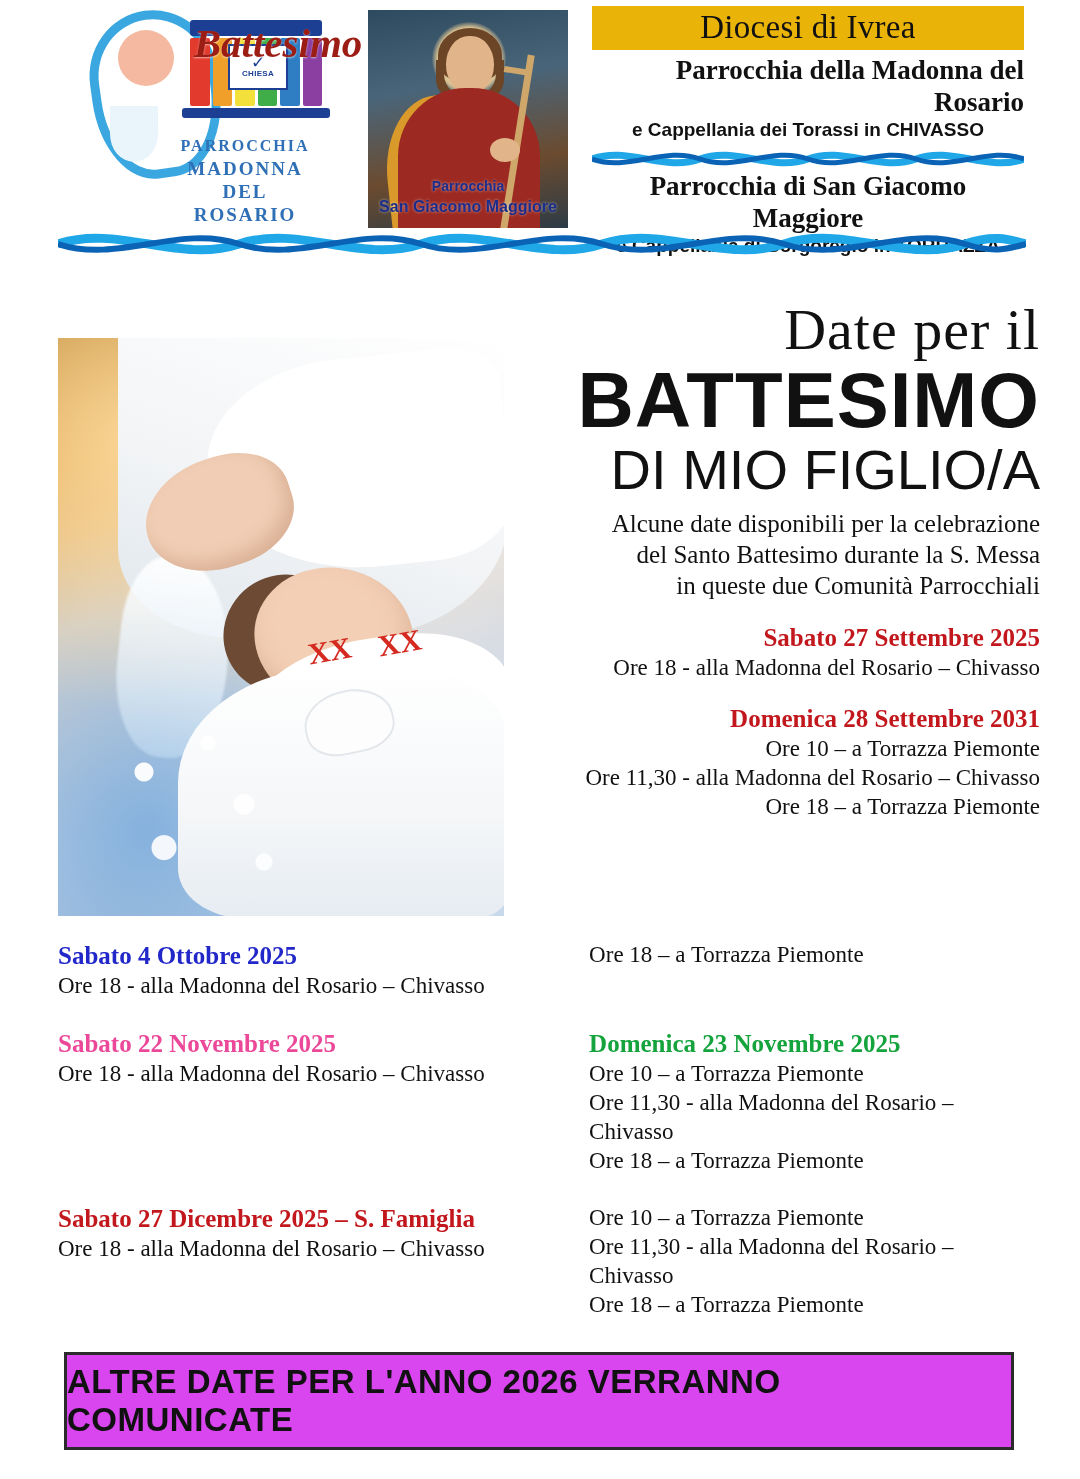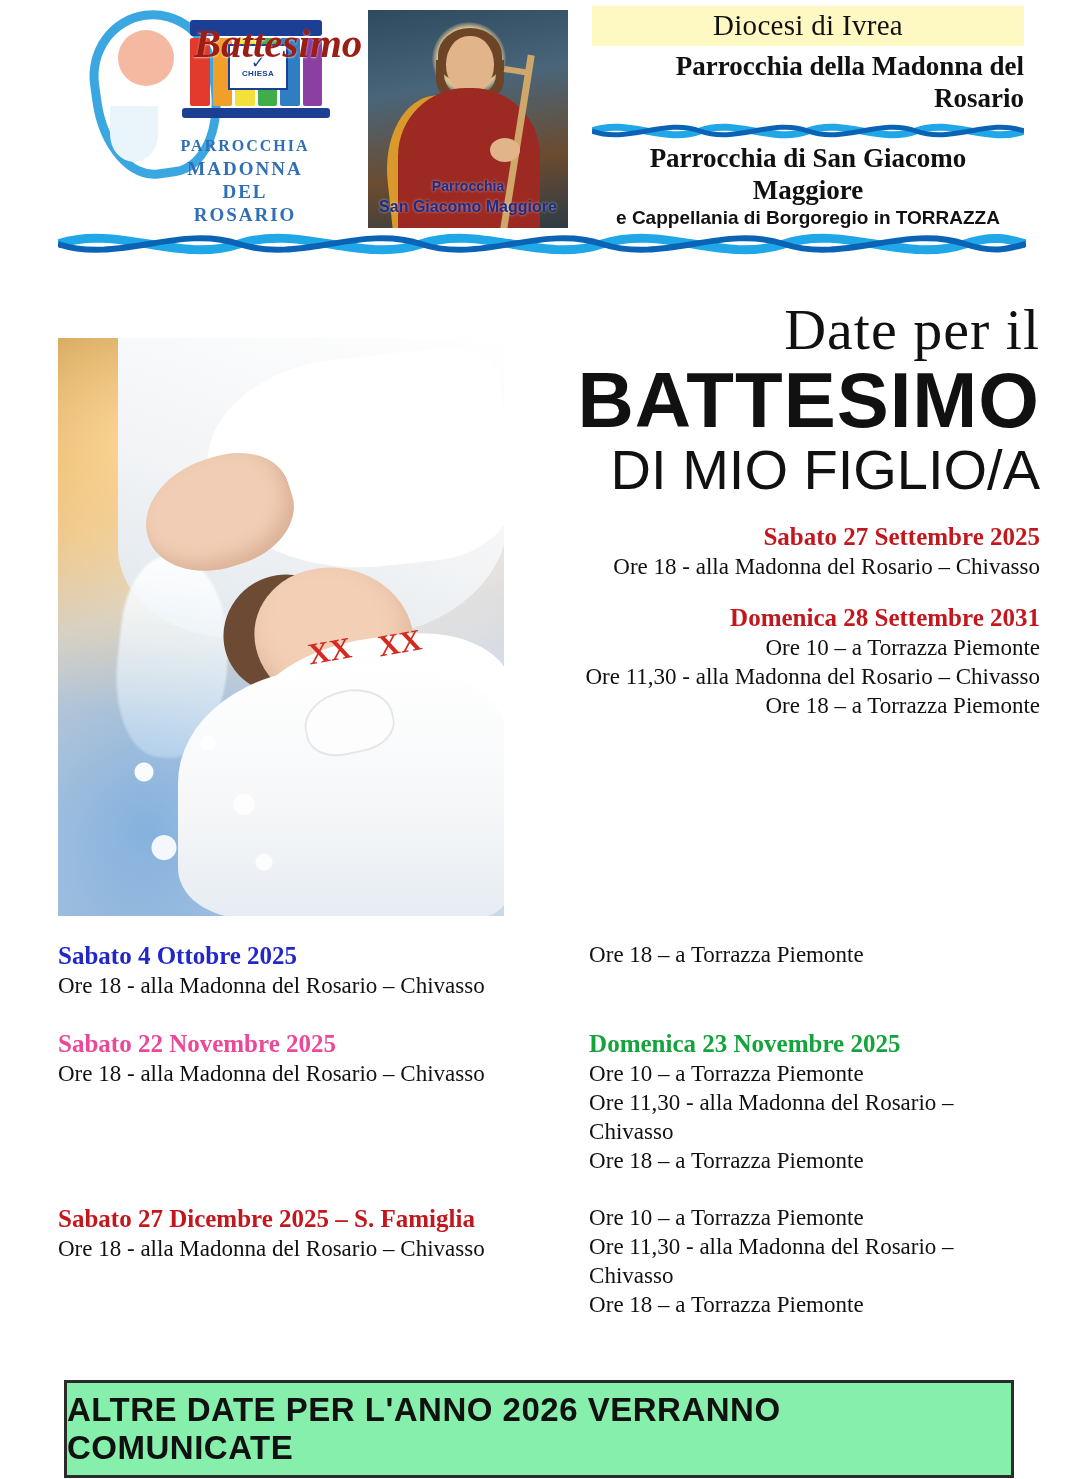--- a/index.html
+++ b/index.html
@@ -224,23 +224,23 @@
     text-shadow: 0 0 3px rgba(255,255,255,.55);
   }
 
   
   .head-right {
     position: absolute;
     left: 592px; top: 6px;
     width: 432px;
   }
   .head-right .diocesi {
-    background: #fef9c3;
-    text-align: center;
-    font-size: 29px;
+    background: #eab308;
+    text-align: center;
+    font-size: 33px;
     padding: 3px 0 4px;
     letter-spacing: .3px;
   }
   .head-right .p1 {
     text-align: right;
     font-weight: bold;
     font-size: 27px;
     line-height: 32px;
     margin-top: 4px;
     font-family: "Liberation Serif", serif;
@@ -538,20 +538,21 @@
     <div class="staff"></div>
     <div class="staff-cross"></div>
     <div class="hand"></div>
     <div class="cap-1">Parrocchia</div>
     <div class="cap-2">San Giacomo Maggiore</div>
   </div>
 
   <div class="head-right">
     <div class="diocesi">Diocesi di Ivrea</div>
     <div class="p1">Parrocchia della Madonna del Rosario</div>
+    <div class="p1s">e Cappellania dei Torassi in CHIVASSO</div>
 
     <div class="wave" style="position:relative; left:0; top:4px; width:432px; height:26px;">
       <svg width="432" height="26" viewBox="0 0 432 26">
         <path d="M0,13 C36,0 72,26 108,13 C144,0 180,26 216,13 C252,0 288,26 324,13 C360,0 396,26 432,13" fill="none" stroke="#1fa7e8" stroke-width="7"></path>
         <path d="M0,13 C36,26 72,0 108,13 C144,26 180,0 216,13 C252,26 288,0 324,13 C360,26 396,0 432,13" fill="none" stroke="#0b63b5" stroke-width="5"></path>
       </svg>
     </div>
 
     <div class="p2">Parrocchia di San Giacomo Maggiore</div>
     <div class="p2s">e Cappellania di Borgoregio in TORRAZZA</div>
@@ -581,20 +582,25 @@
   <div class="drops"></div>
 </div>
 <div class="photo-title">
   <div>Battesimo</div>
 </div>
 
 <div class="main-right">
   <div class="t-date-per">Date per il</div>
   <div class="t-battesimo">BATTESIMO</div>
   <div class="t-figlio">DI MIO FIGLIO/A</div>
+  <div class="t-sub">
+    <div>Alcune date disponibili per la celebrazione</div>
+    <div>del Santo Battesimo durante la S. Messa</div>
+    <div>in queste due Comunità Parrocchiali</div>
+  </div>
 
   <div class="blk-right">
     <div class="bt" style="color: rgb(194, 23, 28);">Sabato 27 Settembre 2025</div>
     <div class="bl">Ore 18  - alla Madonna del Rosario – Chivasso</div>
   </div>
 
   <div class="blk-right">
     <div class="bt" style="color: rgb(194, 23, 28);">Domenica 28 Settembre 2031</div>
     <div class="bl">Ore 10 – a Torrazza Piemonte</div>
     <div class="bl">Ore 11,30 - alla Madonna del Rosario – Chivasso</div>
@@ -633,15 +639,15 @@
       <div class="ev-line">Ore 18  - alla Madonna del Rosario – Chivasso</div>
     </div>
     <div class="col-r">
       <div class="ev-line">Ore 10 – a Torrazza Piemonte</div>
       <div class="ev-line">Ore 11,30 - alla Madonna del Rosario – Chivasso</div>
       <div class="ev-line">Ore 18 – a Torrazza Piemonte</div>
     </div>
   </div>
 </div>
 
-<div class="footer" style="background: #86efac; margin-top: 28px;">
+<div class="footer" style="background: #d946ef;">
   <span>ALTRE DATE PER L'ANNO 2026 VERRANNO COMUNICATE</span>
 </div>
 
 </body></html>

